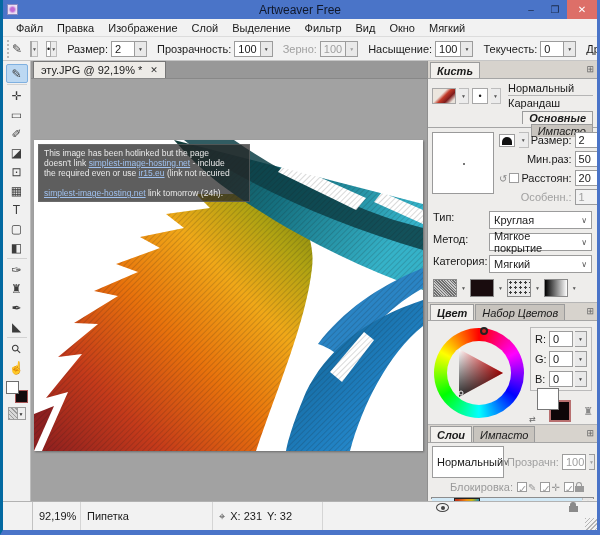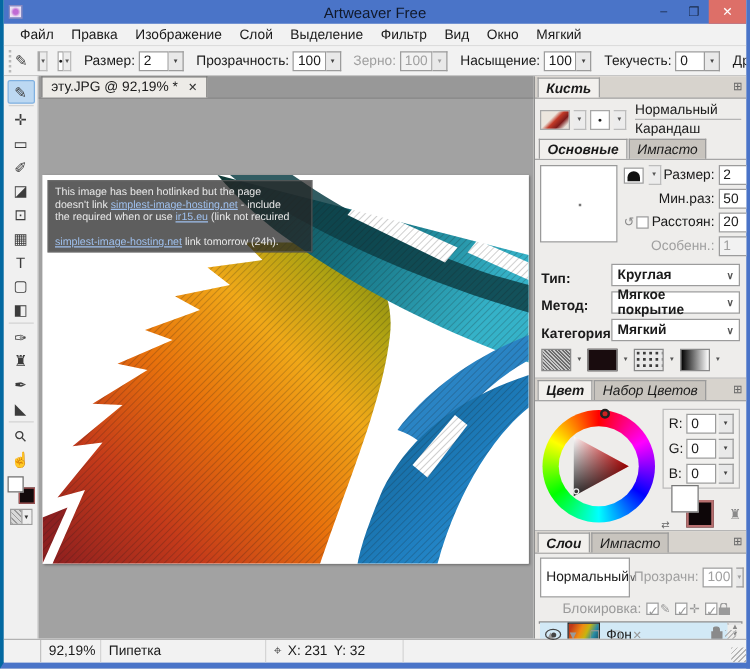--- a/index.html
+++ b/index.html
@@ -59,32 +59,32 @@
   
   .rightpanel{width:170px;flex:0 0 auto;background:#eeedeb;border-left:1px solid #8f8f8f;display:flex;flex-direction:column;font-size:11px;}
   .phdr{height:18px;background:#d7d3cd;border-bottom:1px solid #a5a5a5;display:flex;align-items:flex-end;padding:1px 2px 0 2px;position:relative;flex:0 0 auto;}
   .ptab{height:16px;padding:0 6px;display:flex;align-items:center;border:1px solid #9b9b9b;border-bottom:none;background:#c8c4be;margin-right:1px;font-size:11px;font-style:italic;}
   .ptab.active{background:#f2f0ed;font-weight:bold;}
   .pmenu{position:absolute;right:3px;top:3px;font-size:9px;color:#666;}
   .brow{display:flex;align-items:center;gap:3px;padding:3px 4px 2px 4px;}
   .brushnames{flex:1;margin-left:4px;}
   .brushnames .cat{border-bottom:1px solid #b5b5b5;padding-bottom:1px;}
   .brushnames .var{padding-top:1px;}
-  .btabs{display:flex;align-items:flex-end;padding:0 3px;border-bottom:1px solid #a5a5a5;height:17px;}
+  .btabs{display:flex;align-items:flex-end;padding:0 3px;border-bottom:1px solid #a5a5a5;height:17px;flex-direction:column;}
   .bcontent{display:flex;gap:5px;padding:4px;}
   .stroke-preview{width:62px;height:62px;background:#fff;border:1px solid #9a9a9a;position:relative;flex:0 0 auto;}
   .stroke-preview::after{content:"";position:absolute;left:30px;top:30px;width:2px;height:2px;background:#777;}
   .bfields{flex:1;display:flex;flex-direction:column;gap:3px;}
   .bfrow{display:flex;align-items:center;justify-content:flex-end;gap:2px;height:16px;}
   .bfrow label{margin-right:1px;}
   .tipbtn{width:16px;height:13px;border:1px solid #9c9c9c;background:#fff;position:relative;margin-right:auto;}
   .tipbtn::after{content:"";position:absolute;left:2px;bottom:1px;width:10px;height:8px;background:#111;border-radius:8px 8px 0 0;}
   .resetspacing{font-size:10px;color:#888;margin-right:auto;}
   .chk{width:10px;height:10px;border:1px solid #9c9c9c;background:#fff;}
-  .ddrow{display:flex;align-items:flex-end;padding:2px 5px;font-weight:bold;}
+  .ddrow{display:flex;align-items:flex-start;padding:2px 5px;}
   .ddrow label{width:56px;flex:0 0 auto;}
   .select{flex:1;height:18px;border:1px solid #9c9c9c;background:#fff;display:flex;align-items:center;padding:0 4px;}
   .select .chev{margin-left:auto;font-size:8px;color:#555;}
   .swrow{display:flex;align-items:center;gap:4px;padding:4px 5px 5px 5px;border-bottom:1px solid #b5b5b5;}
   .texsw{width:24px;height:18px;border:1px solid #8a8a8a;}
   .texsw.noise{background:repeating-linear-gradient(45deg,#6e6e6e 0 1px,#c8c8c8 1px 2px),repeating-linear-gradient(-45deg,rgba(40,40,40,.5) 0 1px,transparent 1px 3px);}
   .texsw.darkn{background:#190c0e;}
   .texsw.halftone{background-image:radial-gradient(#3c3c3c 1.2px,#e9e9e9 1.3px);background-size:5px 5px;background-color:#e9e9e9;}
   .texsw.grad{background:linear-gradient(90deg,#000,#fff);}
   .swarr{font-size:5px;color:#555;}
@@ -117,21 +117,21 @@
   .eye{width:13px;height:9px;border:1px solid #444;border-radius:50%;position:relative;flex:0 0 auto;}
   .eye::after{content:"";position:absolute;left:4px;top:2px;width:4px;height:4px;background:#444;border-radius:50%;}
   .lthumb{width:26px;height:19px;border:1px solid #222;background:linear-gradient(115deg,#c23a18 10%,#f08c12 38%,#c8b40e 55%,#2a8ca8 75%,#14505e 95%);flex:0 0 auto;}
   .lname{flex:1;}
   .llock .lockcss, .llock .lockcss::before{background:#8a8a8a;border-color:#8a8a8a;}
   .lscroll{width:11px;background:#e6e6e6;border-left:1px solid #c2c2c2;display:flex;flex-direction:column;justify-content:space-between;align-items:center;padding:1px 0;font-size:6px;color:#888;}
   .lbuttons{height:16px;display:flex;align-items:center;gap:9px;padding:0 8px;color:#9a9a9a;flex:0 0 auto;}
   .lbuttons span{font-size:9px;}
   .lgripe{margin-left:auto;width:9px;height:9px;background:repeating-linear-gradient(135deg,#bbb 0 1px,transparent 1px 3px);}
   
-  .statusbar{height:19px;background:#f2f2f2;border-top:1px solid #b2b2b2;display:flex;align-items:stretch;flex:0 0 auto;font-size:11px;}
+  .statusbar{height:29px;background:#f2f2f2;border-top:1px solid #b2b2b2;display:flex;align-items:stretch;flex:0 0 auto;font-size:11px;}
   .scell{display:flex;align-items:center;padding:0 6px;border-right:1px solid #d5d5d5;}
   .scell.first{width:30px;border-right:1px solid #c2c2c2;}
   .scell.zoomc{width:48px;}
   .scell.toolc{width:132px;}
   .scell.posc{width:110px;gap:5px;}
   .posicon{font-size:11px;color:#555;}
   .sgrip{margin-left:auto;align-self:flex-end;width:12px;height:12px;border-right:none;
     background:repeating-linear-gradient(135deg,#b5b5b5 0 1px,transparent 1px 3px);}
 </style>
 </head>
@@ -289,21 +289,21 @@
             <path d="M 252,22 L 332,58 L 322,70 L 244,32 Z" fill="#ffffff"></path>
             <path d="M 348,52 L 389,70 L 389,84 L 340,62 Z" fill="#ffffff"></path>
             <path d="M 389,128 C 344,146 308,172 284,204 C 296,208 304,214 310,222 C 334,190 360,164 389,148 Z" fill="#2a84c4"></path>
             <path d="M 389,160 C 328,180 292,212 272,252 C 262,276 255,295 252,311 L 316,311 C 328,266 354,214 389,186 Z" fill="url(#bgd)"></path>
             <path d="M 296,232 L 330,192 L 340,200 L 308,242 Z" fill="#ffffff"></path>
             <rect width="389" height="311" fill="url(#hatch)" clip-path="url(#fc)"></rect>
           </svg>
           <div class="watermark">
             <span>This image has been hotlinked but the page</span><br>
             <span>doesn't link </span><span class="wlink">simplest-image-hosting.net</span><span> - include</span><br>
-            <span>the required when or use </span><span class="wlink">ir15.eu</span><span> (link not recuired</span><br>
+            <span>the required even or use </span><span class="wlink">ir15.eu</span><span> (link not recuired</span><br>
             <br>
             <span class="wlink">simplest-image-hosting.net</span><span> link tomorrow (24h).</span>
           </div>
         </div>
       </div>
     </div>
 
     <div class="rightpanel">
 
       <div class="phdr">

